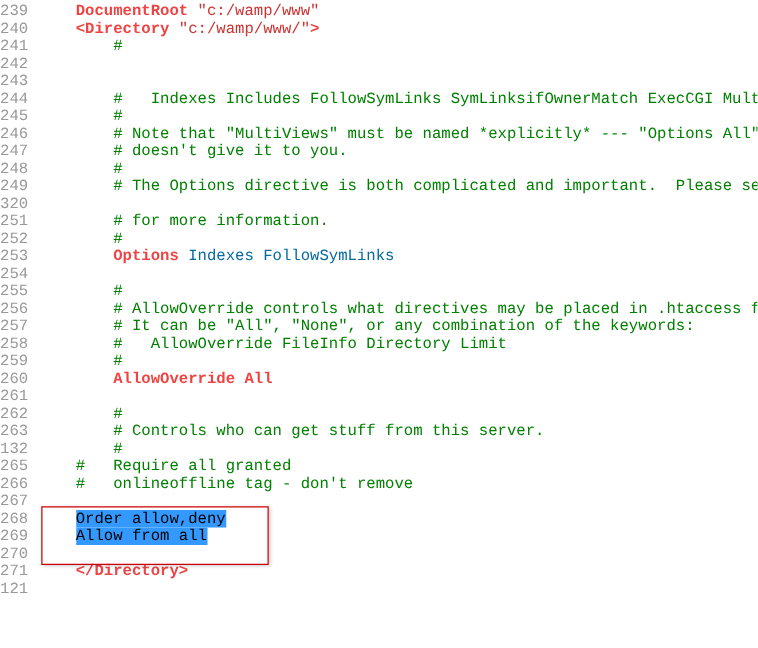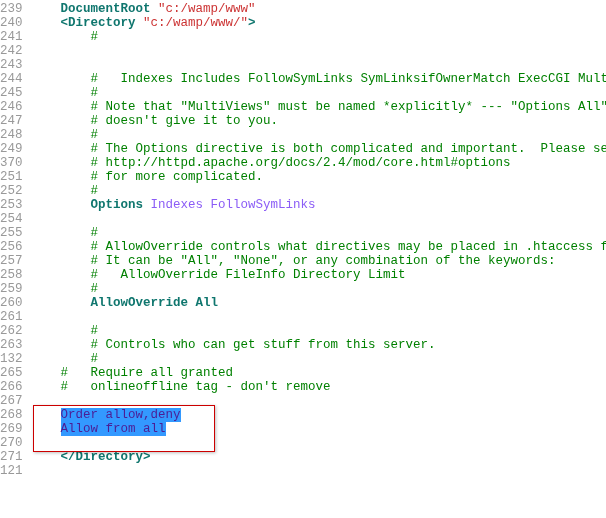--- a/index.html
+++ b/index.html
@@ -19,28 +19,28 @@
   .gutter {
     width: 34px;
     text-align: right;
     color: #999999;
     padding-right: 8px;
     user-select: none;
   }
   .gutter div { height: 14px; }
   .code { flex: 1; position: relative; }
   .line { height: 14px; white-space: pre; }
-  .kw { color: #0f766e; font-weight: bold; }
+  .kw { color: #ef4444; font-weight: bold; }
   .str { color: #cc3333; }
   .cmt { color: #008000; }
-  .txt { color: #8b5cf6; }
+  .txt { color: #0369a1; }
   .ws { color: transparent; }
   .sel {
     background: #3399ff;
-    color: #4c1d95;
+    color: #000000;
   }
   .highlight-box {
     position: absolute;
     border: 1px solid #cc0000;
     box-shadow: 1px 1px 3px rgba(0,0,0,0.25);
     pointer-events: none;
   }
 </style>
 </head>
 <body>
@@ -51,21 +51,21 @@
       <div>240</div>
       <div>241</div>
       <div>242</div>
       <div>243</div>
       <div>244</div>
       <div>245</div>
       <div>246</div>
       <div>247</div>
       <div>248</div>
       <div>249</div>
-      <div>370</div>
+      <div>320</div>
       <div>251</div>
       <div>252</div>
       <div>253</div>
       <div>254</div>
       <div>255</div>
       <div>256</div>
       <div>257</div>
       <div>258</div>
       <div>259</div>
       <div>260</div>
@@ -88,22 +88,22 @@
       <div class="line"><span class="ws">    </span><span class="kw">&lt;Directory </span><span class="str">"c:/wamp/www/"</span><span class="kw">&gt;</span></div>
       <div class="line"><span class="ws">        </span><span class="cmt">#</span></div>
       <div class="line"><span class="ws">        </span></div>
       <div class="line"><span class="ws">        </span></div>
       <div class="line"><span class="ws">        </span><span class="cmt">#   Indexes Includes FollowSymLinks SymLinksifOwnerMatch ExecCGI MultiViews</span></div>
       <div class="line"><span class="ws">        </span><span class="cmt">#</span></div>
       <div class="line"><span class="ws">        </span><span class="cmt"># Note that "MultiViews" must be named *explicitly* --- "Options All"</span></div>
       <div class="line"><span class="ws">        </span><span class="cmt"># doesn't give it to you.</span></div>
       <div class="line"><span class="ws">        </span><span class="cmt">#</span></div>
       <div class="line"><span class="ws">        </span><span class="cmt"># The Options directive is both complicated and important.  Please see</span></div>
-      <div class="line"><span class="ws">        </span><span class="cmt"># http://httpd.apache.org/docs/2.4/mod/core.html#options</span></div>
-      <div class="line"><span class="ws">        </span><span class="cmt"># for more complicated.</span></div>
+      <div class="line"><span class="ws">        </span></div>
+      <div class="line"><span class="ws">        </span><span class="cmt"># for more information.</span></div>
       <div class="line"><span class="ws">        </span><span class="cmt">#</span></div>
       <div class="line"><span class="ws">        </span><span class="kw">Options</span><span class="txt"> Indexes FollowSymLinks</span></div>
       <div class="line">&nbsp;</div>
       <div class="line"><span class="ws">        </span><span class="cmt">#</span></div>
       <div class="line"><span class="ws">        </span><span class="cmt"># AllowOverride controls what directives may be placed in .htaccess files.</span></div>
       <div class="line"><span class="ws">        </span><span class="cmt"># It can be "All", "None", or any combination of the keywords:</span></div>
       <div class="line"><span class="ws">        </span><span class="cmt">#   AllowOverride FileInfo Directory Limit</span></div>
       <div class="line"><span class="ws">        </span><span class="cmt">#</span></div>
       <div class="line"><span class="ws">        </span><span class="kw">AllowOverride All</span></div>
       <div class="line">&nbsp;</div>

